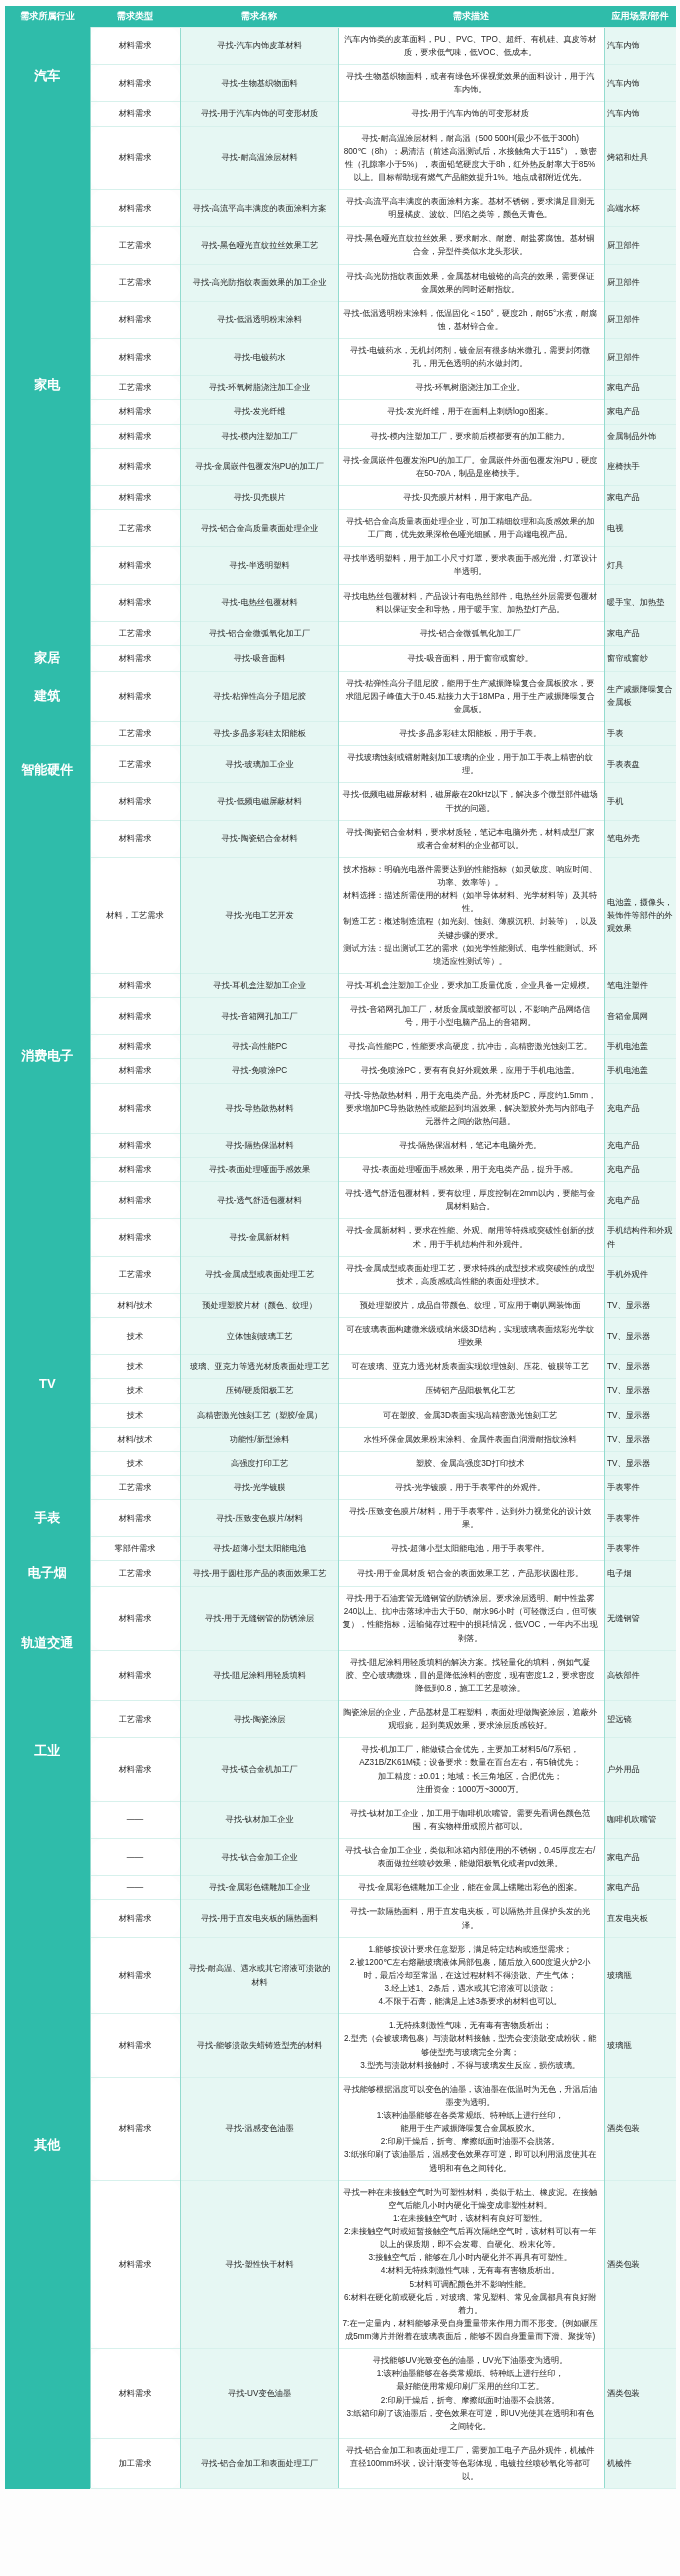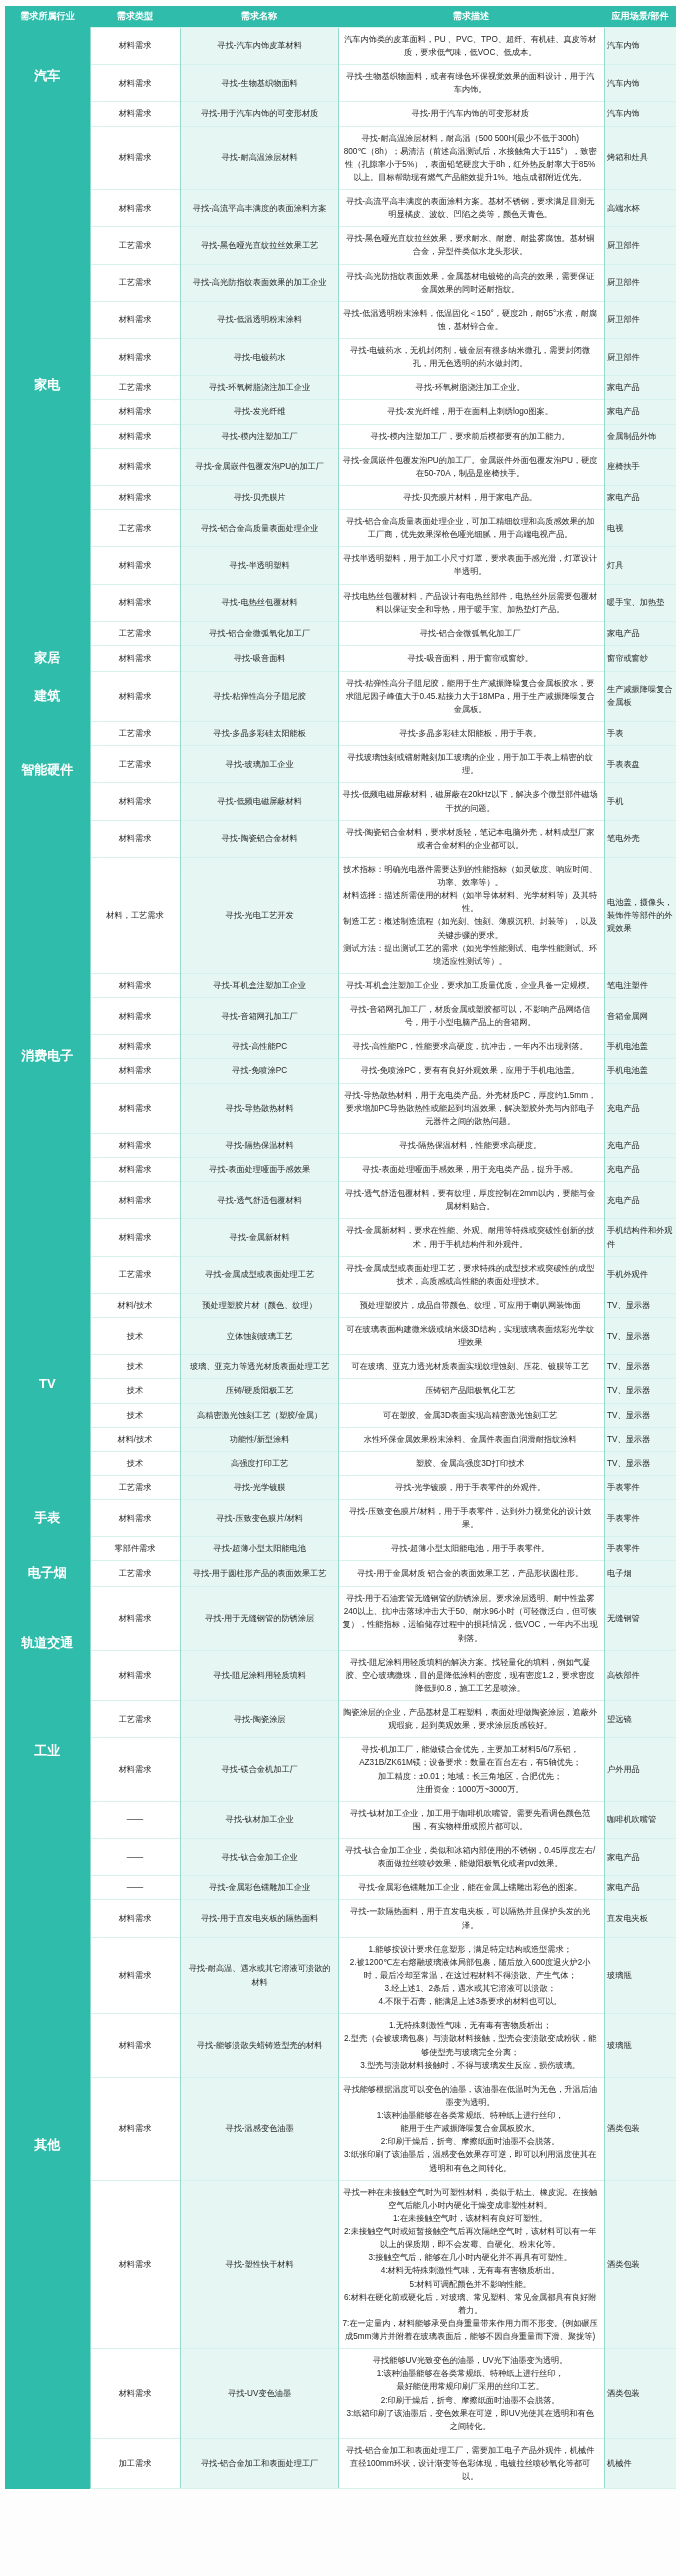--- a/index.html
+++ b/index.html
@@ -275,39 +275,39 @@
         </tr>
         <tr>
           <td class="c-type">材料需求</td>
           <td class="c-name">寻找-音箱网孔加工厂</td>
           <td class="c-desc">寻找-音箱网孔加工厂，材质金属或塑胶都可以，不影响产品网络信号，用于小型电脑产品上的音箱网。</td>
           <td class="c-scen">音箱金属网</td>
         </tr>
         <tr>
           <td class="c-type">材料需求</td>
           <td class="c-name">寻找-高性能PC</td>
-          <td class="c-desc">寻找-高性能PC，性能要求高硬度，抗冲击，一年内不出现剥落。</td>
+          <td class="c-desc">寻找-高性能PC，性能要求高硬度，抗冲击，高精密激光蚀刻工艺。</td>
           <td class="c-scen">手机电池盖</td>
         </tr>
         <tr>
           <td class="c-type">材料需求</td>
           <td class="c-name">寻找-免喷涂PC</td>
           <td class="c-desc">寻找-免喷涂PC，要有有良好外观效果，应用于手机电池盖。</td>
           <td class="c-scen">手机电池盖</td>
         </tr>
         <tr>
           <td class="c-type">材料需求</td>
           <td class="c-name">寻找-导热散热材料</td>
           <td class="c-desc">寻找-导热散热材料，用于充电类产品。外壳材质PC，厚度约1.5mm，要求增加PC导热散热性或能起到均温效果，解决塑胶外壳与内部电子元器件之间的散热问题。</td>
           <td class="c-scen">充电产品</td>
         </tr>
         <tr>
           <td class="c-type">材料需求</td>
           <td class="c-name">寻找-隔热保温材料</td>
-          <td class="c-desc">寻找-隔热保温材料，性能要求高硬度。</td>
+          <td class="c-desc">寻找-隔热保温材料，笔记本电脑外壳。</td>
           <td class="c-scen">充电产品</td>
         </tr>
         <tr>
           <td class="c-type">材料需求</td>
           <td class="c-name">寻找-表面处理哑面手感效果</td>
           <td class="c-desc">寻找-表面处理哑面手感效果，用于充电类产品，提升手感。</td>
           <td class="c-scen">充电产品</td>
         </tr>
         <tr>
           <td class="c-type">材料需求</td>

